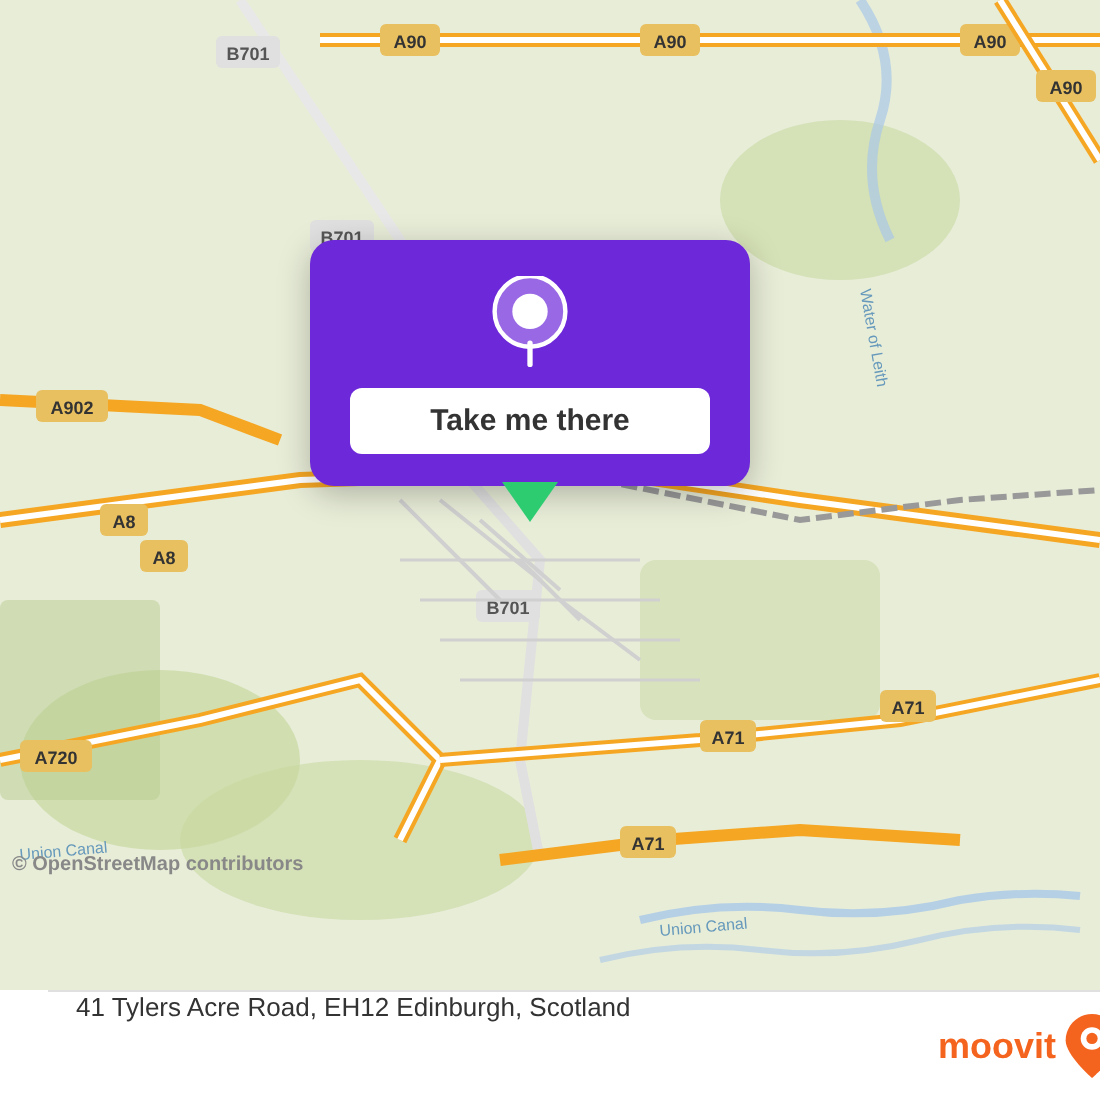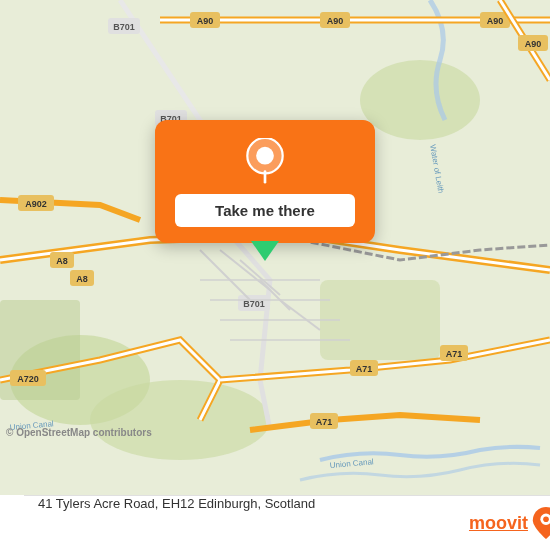--- a/index.html
+++ b/index.html
@@ -18,21 +18,21 @@
       overflow: hidden;
       background-color: #e8f0d8;
     }
 
     
     #popup-card {
       position: absolute;
       top: 120px;
       left: 155px;
       width: 220px;
-      background: #f97316;
+      background: #6d28d9;
       border-radius: 12px;
       padding: 18px 20px 16px 20px;
       display: flex;
       flex-direction: column;
       align-items: center;
       box-shadow: 0 4px 16px rgba(0,0,0,0.25);
       z-index: 10;
     }
 
     #popup-card::after {
@@ -100,21 +100,20 @@
       display: flex;
       align-items: center;
       gap: 4px;
     }
 
     .moovit-text {
       font-size: 18px;
       font-weight: 700;
       color: #f5641e;
       font-family: Arial, sans-serif;
-      text-decoration: underline;
     }
 
     .moovit-pin {
       width: 28px;
       height: 32px;
     }
 
     
     .map-svg {
       position: absolute;

